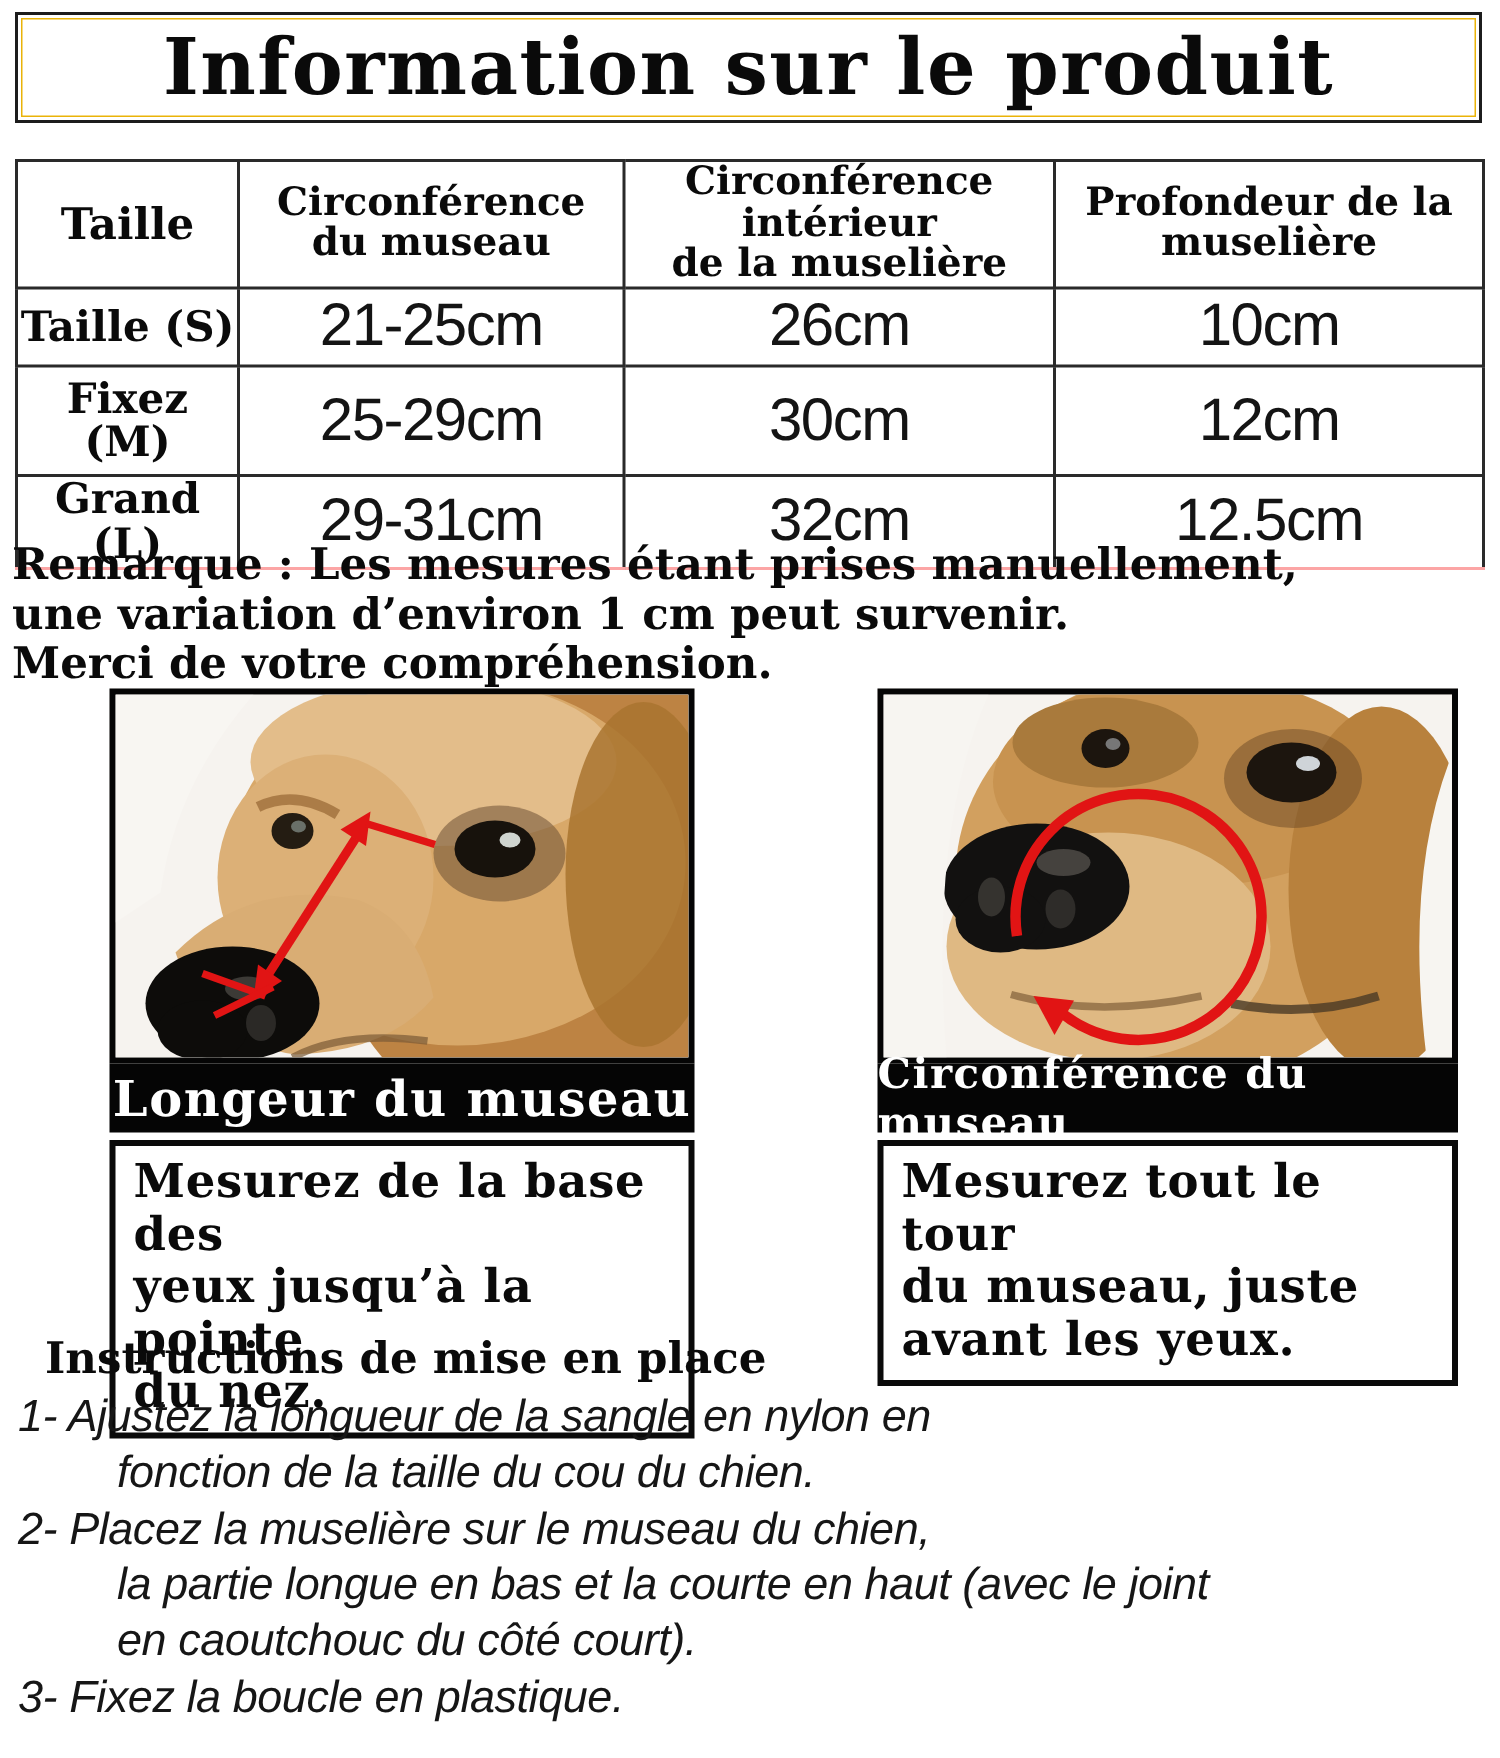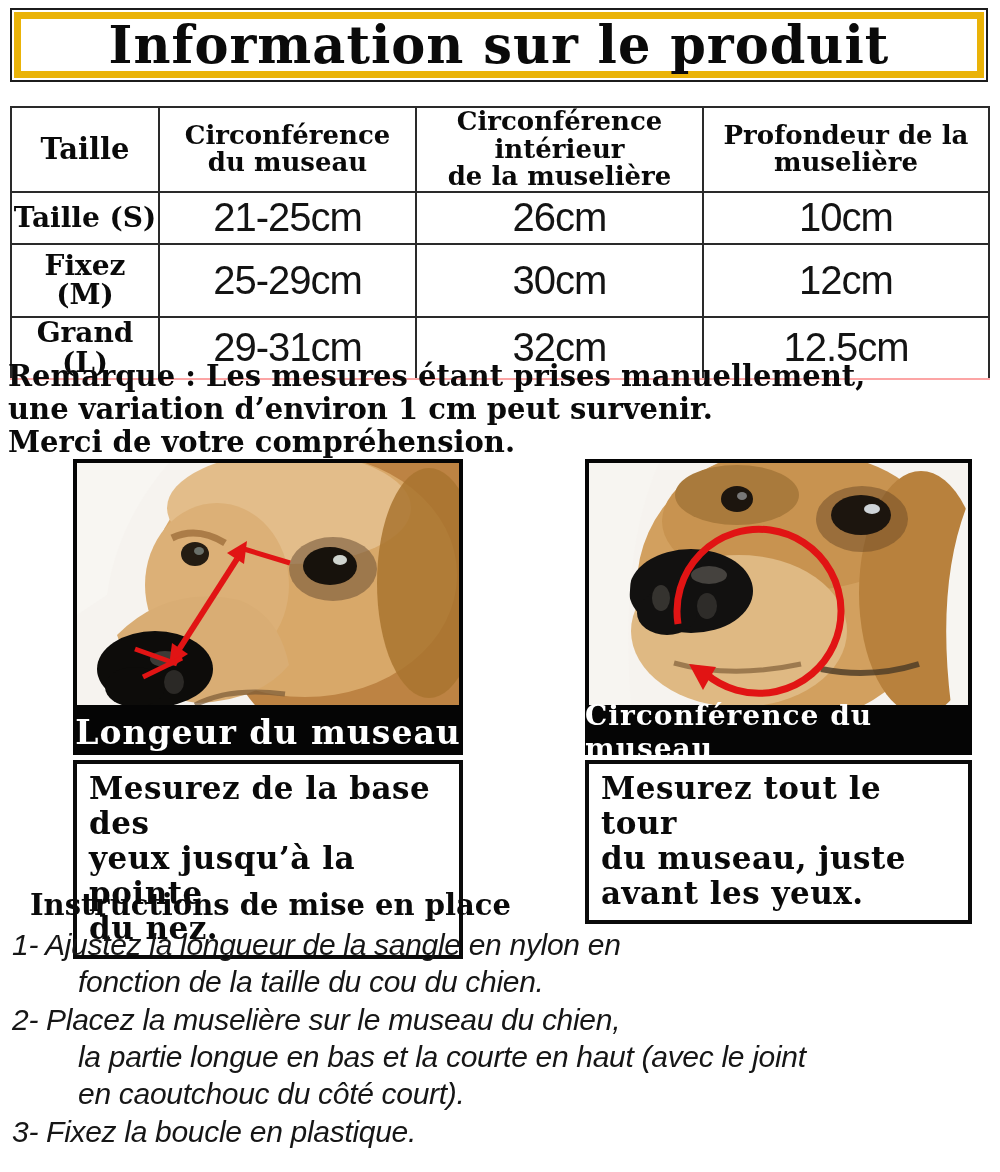--- a/index.html
+++ b/index.html
@@ -7,21 +7,21 @@
     position:relative;width:1000px;height:1172px;background:#ffffff;
     font-family:"DejaVu Serif","Liberation Serif",serif;color:#0a0a0a;overflow:hidden;
   }
   
   .title-box{
     position:absolute;left:10px;top:8px;width:978px;height:74px;
     border:2px solid #1c1c1c;box-sizing:border-box;background:#fff;
   }
   .title-inner{
     position:absolute;left:2px;top:2px;right:2px;bottom:2px;
-    border:7px solid #eab308;display:flex;align-items:center;justify-content:center;
+    border:1px solid #eab308;display:flex;align-items:center;justify-content:center;
   }
   .title-text{
     font-size:51px;font-weight:bold;letter-spacing:1px;white-space:nowrap;
     transform:scaleY(1.02);
   }
   
   table.size-table{
     position:absolute;left:10px;top:106px;width:978px;
     border-collapse:collapse;table-layout:fixed;background:#fff;
   }

